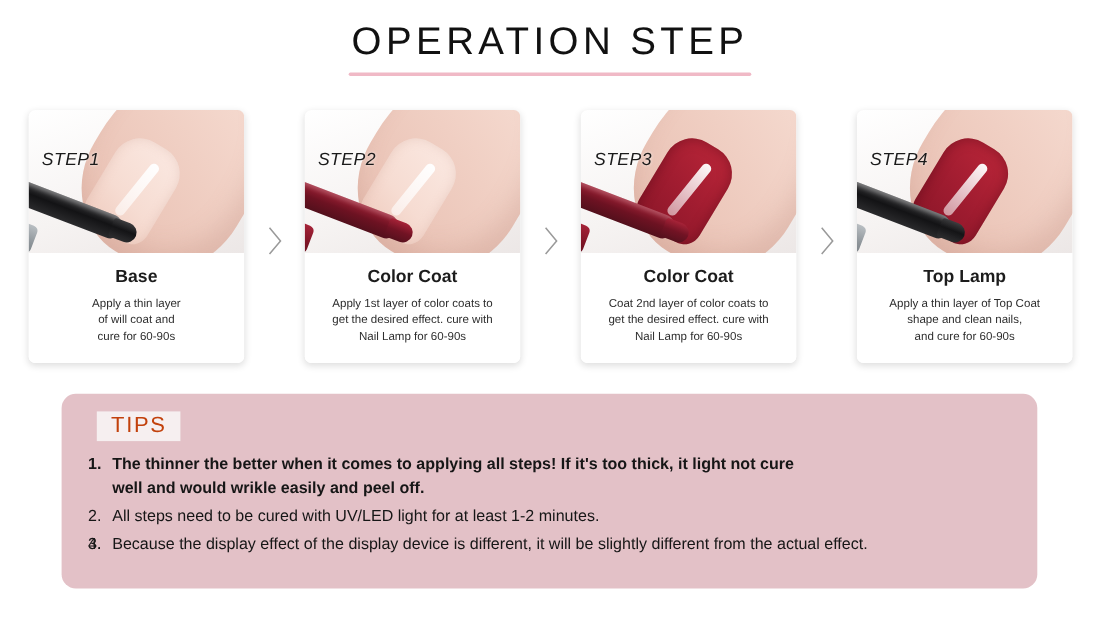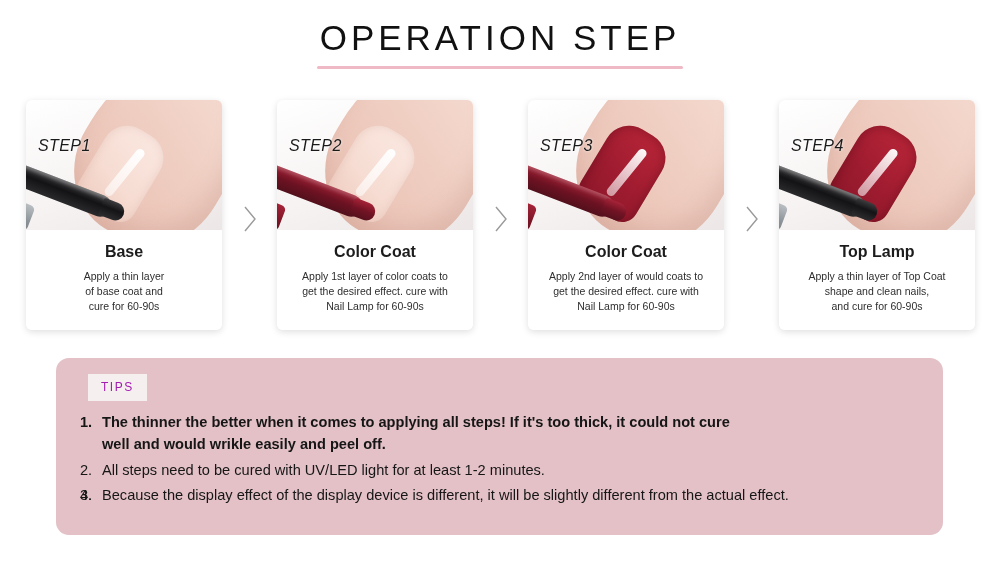--- a/index.html
+++ b/index.html
@@ -163,22 +163,22 @@
     position: absolute;
     left: 56px; top: 358px;
     width: 887px; height: 177px;
     background: #e3c1c7;
     border-radius: 13px;
   }
   .tips-badge {
     position: absolute;
     left: 32px; top: 16px;
     background: #f6eff0;
-    color: #a21caf;
-    font-size: 12px;
+    color: #c2410c;
+    font-size: 20px;
     letter-spacing: 1.5px;
     padding: 3px 13px 4px 13px;
     line-height: 20px;
   }
   .tips-list {
     position: absolute;
     left: 24px; top: 54px;
     width: 845px;
     list-style: none;
   }
@@ -219,21 +219,21 @@
         <div class="brush black">
             <div class="brush-tip"></div>
           </div>
         <div class="cap gray"></div>
         <div class="step-label">STEP1</div>
       </div>
       <div class="body">
         <div class="card-title">Base</div>
         <div class="card-desc">
           <div>Apply a thin layer</div>
-          <div>of base coat and</div>
+          <div>of will coat and</div>
           <div>cure for 60-90s</div>
         </div>
       </div>
     </div>
 
     <div class="chevron">
       <svg width="16" height="30" viewBox="0 0 16 30">
           <polyline points="3,3 13,15 3,27" fill="none" stroke="#9a9a9a" stroke-width="1.4"></polyline>
         </svg>
     </div>
@@ -276,21 +276,21 @@
         </div>
         <div class="brush red">
             <div class="brush-tip"></div>
           </div>
         <div class="cap red"></div>
         <div class="step-label">STEP3</div>
       </div>
       <div class="body">
         <div class="card-title">Color Coat</div>
         <div class="card-desc">
-          <div>Apply 2nd layer of would coats to</div>
+          <div>Coat 2nd layer of color coats to</div>
           <div>get the desired effect. cure with</div>
           <div>Nail Lamp for 60-90s</div>
         </div>
       </div>
     </div>
 
     <div class="chevron">
       <svg width="16" height="30" viewBox="0 0 16 30">
           <polyline points="3,3 13,15 3,27" fill="none" stroke="#9a9a9a" stroke-width="1.4"></polyline>
         </svg>
@@ -319,21 +319,21 @@
       </div>
     </div>
 
   </div>
 
   <div class="tips">
     <div class="tips-badge">TIPS</div>
     <ul class="tips-list">
       <li class="bold">
         <span class="num">1.</span>
-        <span>The thinner the better when it comes to applying all steps! If it's too thick, it could not cure</span><br>
+        <span>The thinner the better when it comes to applying all steps! If it's too thick, it light not cure</span><br>
         <span>well and would wrikle easily and peel off.</span>
       </li>
       <li>
         <span class="num">2.</span>
         <span>All steps need to be cured with UV/LED light for at least 1-2 minutes.</span>
       </li>
       <li>
         <span class="num">3.</span>
       </li>
       <li>

